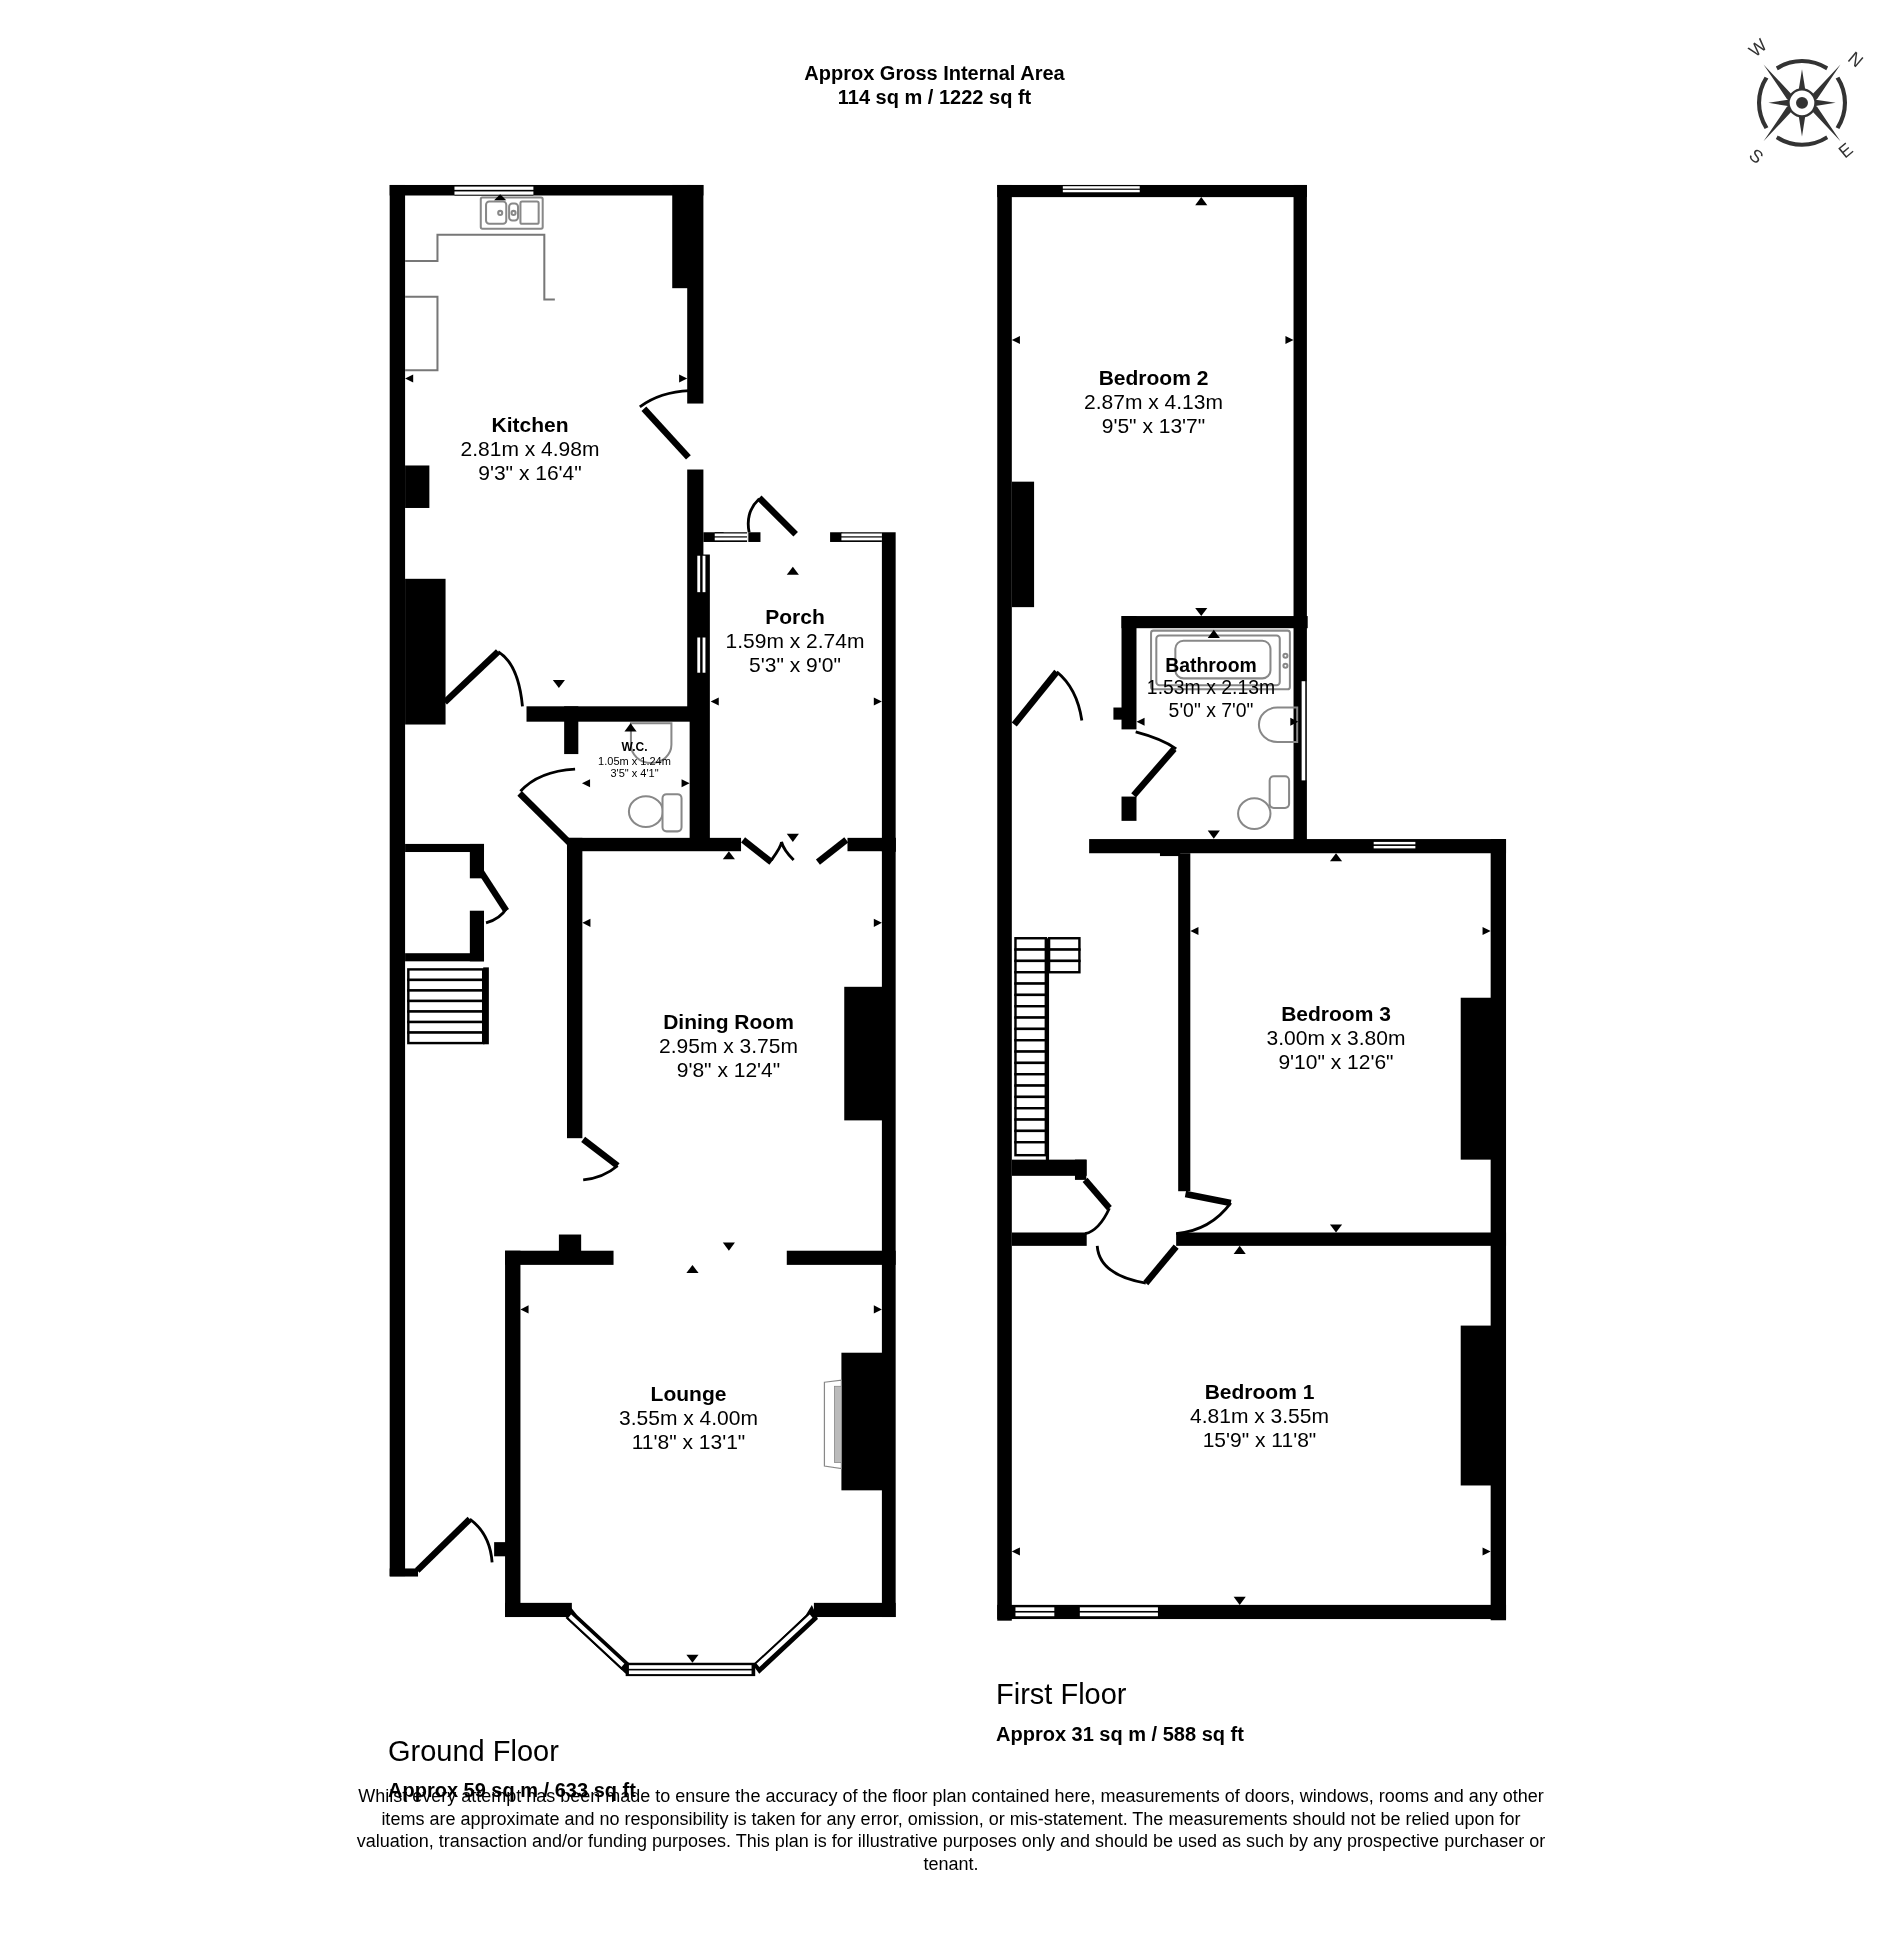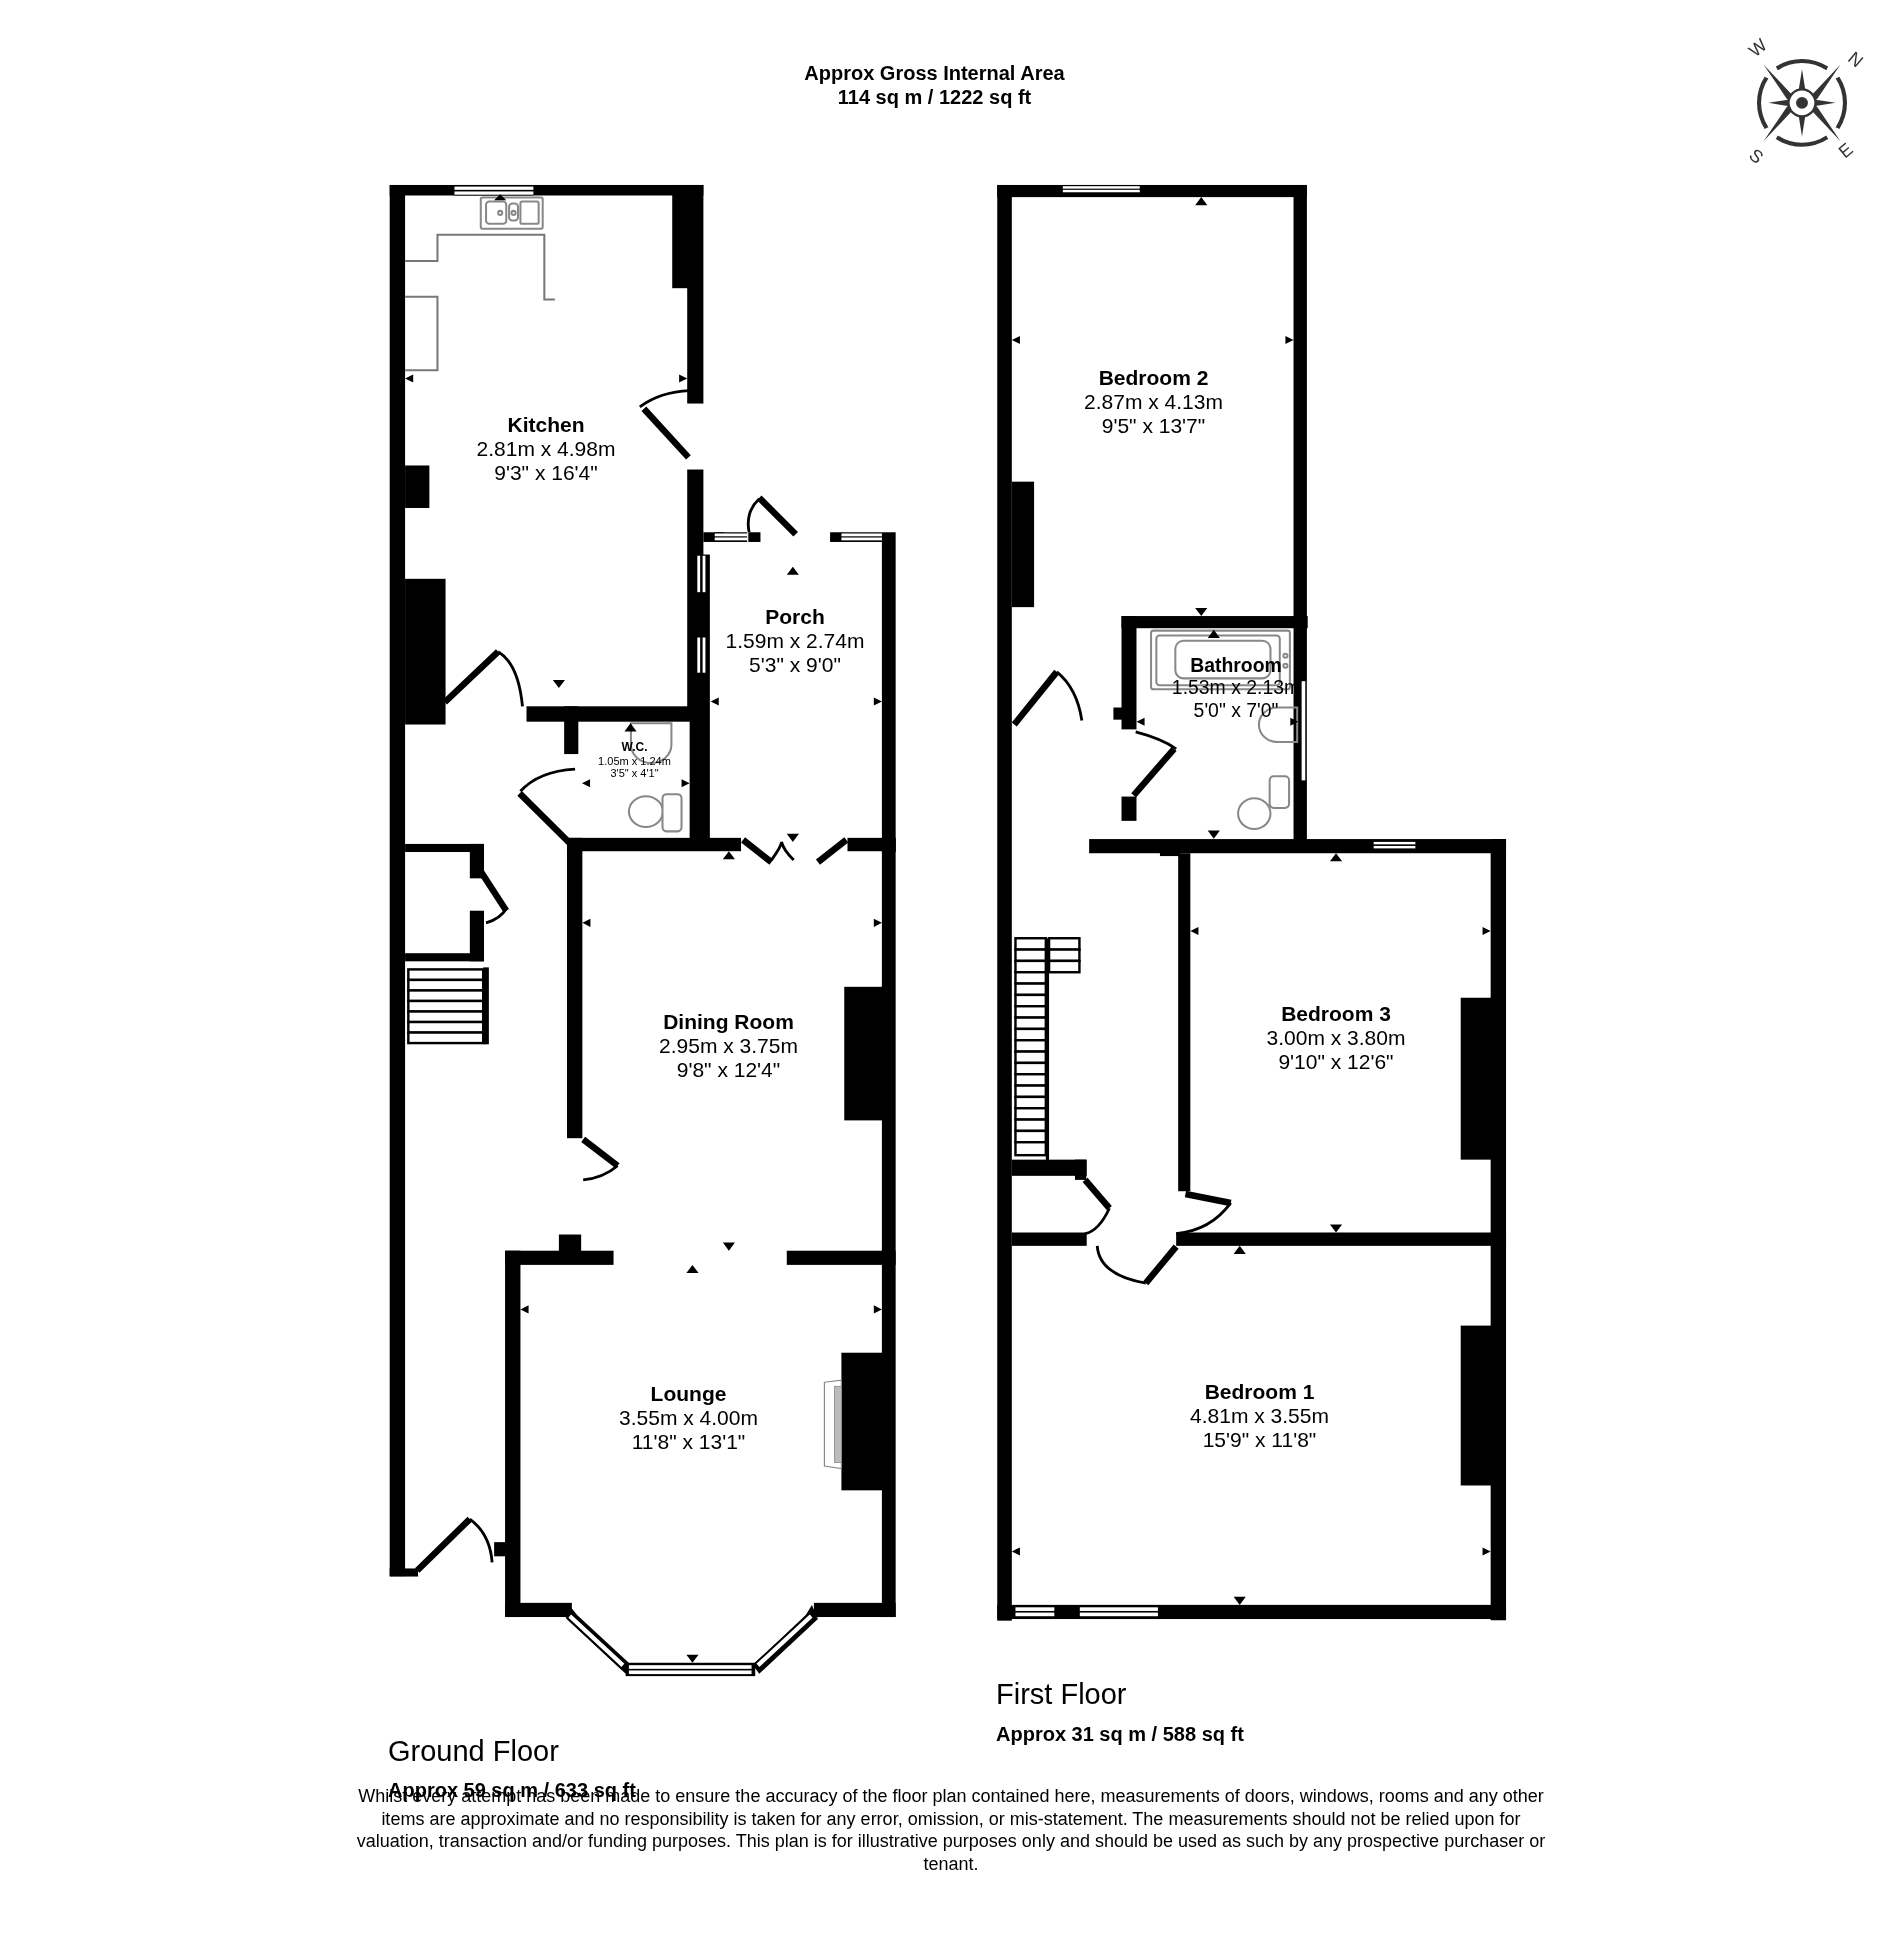--- a/index.html
+++ b/index.html
@@ -370,21 +370,21 @@
       <polygon points="3682,2300 3662,2290 3662,2310"></polygon>
       <polygon points="3300,3045 3285,3025 3315,3025"></polygon>
       <polygon points="3062,3078 3047,3098 3077,3098"></polygon>
       <polygon points="2499,3833 2519,3823 2519,3843"></polygon>
       <polygon points="3682,3833 3662,3823 3662,3843"></polygon>
       <polygon points="3062,3965 3047,3945 3077,3945"></polygon>
     </g>
   </g>
 </svg>
 
-<div class="txt" style="left:453px; top:413px; width:186px;">
+<div class="txt" style="left:437px; top:413px; width:186px;">
   <div class="room-name">Kitchen</div>
   <div class="room-dim">2.81m x 4.98m</div>
   <div class="room-dim">9'3" x 16'4"</div>
 </div>
 <div class="txt" style="left:710px; top:605px; width:170px;">
   <div class="room-name">Porch</div>
   <div class="room-dim">1.59m x 2.74m</div>
   <div class="room-dim">5'3" x 9'0"</div>
 </div>
 <div class="txt" style="left:580px; top:741px; width:109px;">
@@ -401,21 +401,21 @@
   <div class="room-name">Lounge</div>
   <div class="room-dim">3.55m x 4.00m</div>
   <div class="room-dim">11'8" x 13'1"</div>
 </div>
 
 <div class="txt" style="left:1044px; top:366px; width:219px;">
   <div class="room-name">Bedroom 2</div>
   <div class="room-dim">2.87m x 4.13m</div>
   <div class="room-dim">9'5" x 13'7"</div>
 </div>
-<div class="txt" style="left:1155px; top:654px; width:162px;">
+<div class="txt" style="left:1130px; top:654px; width:162px;">
   <div class="room-name" style="font-size:19.4px;">Bathroom</div>
   <div class="room-dim" style="font-size:19.4px;">1.53m x 2.13m</div>
   <div class="room-dim" style="font-size:19.4px;">5'0" x 7'0"</div>
 </div>
 <div class="txt" style="left:1235px; top:1002px; width:202px;">
   <div class="room-name">Bedroom 3</div>
   <div class="room-dim">3.00m x 3.80m</div>
   <div class="room-dim">9'10" x 12'6"</div>
 </div>
 <div class="txt" style="left:1154px; top:1380px; width:211px;">

